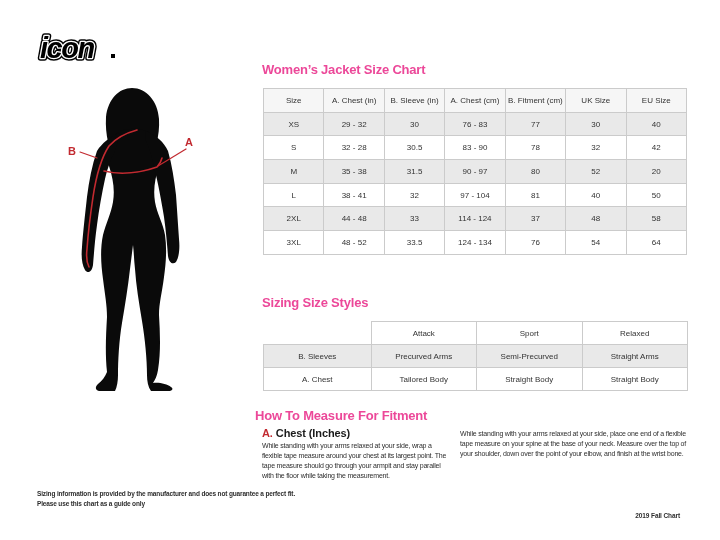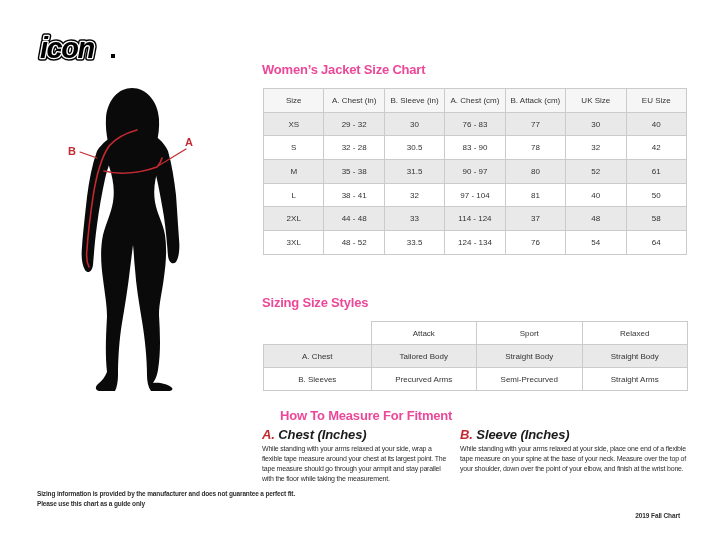--- a/index.html
+++ b/index.html
@@ -17,42 +17,42 @@
   #figure{left:40px;top:75px;width:210px;height:330px;}
   .accent-stroke{stroke:var(--accent,#c22a30);fill:none;}
   .accent-fill{fill:var(--accent,#c22a30);}
 
   
   .heading{
     font-weight:700;color:#ec4899;font-size:13px;letter-spacing:-0.2px;margin:0;
   }
   #size-title{left:262px;top:62px;}
   #styles-title{left:262px;top:295px;}
-  #measure-title{left:280px;top:408px;}
+  #measure-title{left:255px;top:408px;}
 
   
   table{border-collapse:collapse;table-layout:fixed;font-size:8px;color:#333;text-align:center;}
   th,td{border:1px solid #cbcbcb;font-weight:400;padding:0;overflow:hidden;white-space:nowrap;}
   #size-table{left:263px;top:88px;width:424px;}
   #size-table th,#size-table td{height:22.7px;}
   #size-table thead th{background:#f6f6f6;}
   #size-table tbody tr:nth-child(odd) td{background:#e9e9e9;}
 
   #styles-table{left:263px;top:321px;width:425px;}
   #styles-table th,#styles-table td{height:22px;}
   #styles-table th:first-child,#styles-table td:first-child{width:107px;}
   #styles-table thead th{background:#ffffff;margin-top:28px;}
   #styles-table thead th.blank{border:none;background:transparent;}
   #styles-table tbody tr:first-child td{background:#e9e9e9;}
 
   
   #measure-cols{left:262px;top:427px;width:438px;display:flex;gap:10px;}
   .measure-col{flex:0 0 188px;}
   .measure-col.wide{flex:1 1 auto;}
-  .measure-head{font-size:13px;font-weight:700;color:#1b1b1b;letter-spacing:-0.1px;font-style:italic;}
+  .measure-head{font-size:11px;font-weight:700;color:#1b1b1b;letter-spacing:-0.1px;}
   .measure-head .red{color:var(--accent,#c22a30);}
   .measure-body{font-size:7px;letter-spacing:-0.2px;line-height:1.42;color:#2e2e2e;margin:2px 0 0 0;}
 
   
   #disclaimer{left:37px;top:489px;font-size:6.5px;letter-spacing:-0.15px;line-height:1.55;color:#2e2e2e;font-weight:600;}
   #edition{right:40px;top:512px;font-size:6.5px;letter-spacing:-0.1px;color:#2e2e2e;font-weight:600;}
 </style>
 </head>
 <body style="--accent: #c22a30;">
 
@@ -89,21 +89,21 @@
 </div>
 
 <h2 id="size-title" class="abs heading">Women’s Jacket Size Chart</h2>
 <table id="size-table" class="abs">
     <thead>
       <tr>
         <th>Size</th>
         <th>A. Chest (in)</th>
         <th>B. Sleeve (in)</th>
         <th>A. Chest (cm)</th>
-        <th>B. Attack (cm)</th>
+        <th>B. Fitment (cm)</th>
         <th>UK Size</th>
         <th>EU Size</th>
       </tr>
     </thead>
     <tbody>
       <tr>
         <td>XS</td>
         <td>29 - 32</td>
         <td>30</td>
         <td>76 - 83</td>
@@ -120,21 +120,21 @@
         <td>32</td>
         <td>42</td>
       </tr>
       <tr>
         <td>M</td>
         <td>35 - 38</td>
         <td>31.5</td>
         <td>90 - 97</td>
         <td>80</td>
         <td>52</td>
-        <td>61</td>
+        <td>20</td>
       </tr>
       <tr>
         <td>L</td>
         <td>38 - 41</td>
         <td>32</td>
         <td>97 - 104</td>
         <td>81</td>
         <td>40</td>
         <td>50</td>
       </tr>
@@ -164,48 +164,44 @@
     <thead>
       <tr>
         <th class="blank"></th>
         <th>Attack</th>
         <th>Sport</th>
         <th>Relaxed</th>
       </tr>
     </thead>
     <tbody>
       <tr>
+        <td>B. Sleeves</td>
+        <td>Precurved Arms</td>
+        <td>Semi-Precurved</td>
+        <td>Straight Arms</td>
+      </tr>
+      <tr>
         <td>A. Chest</td>
         <td>Tailored Body</td>
         <td>Straight Body</td>
         <td>Straight Body</td>
-      </tr>
-      <tr>
-        <td>B. Sleeves</td>
-        <td>Precurved Arms</td>
-        <td>Semi-Precurved</td>
-        <td>Straight Arms</td>
       </tr>
     </tbody>
   </table>
 
 <h2 id="measure-title" class="abs heading">How To Measure For Fitment</h2>
 <div id="measure-cols" class="abs">
   <div class="measure-col">
     <div class="measure-head">
       <span class="red">A.</span>
       <span>Chest (Inches)</span>
     </div>
     <p class="measure-body">While standing with your arms relaxed at your side, wrap a flexible tape measure around your chest at its largest point. The tape measure should go through your armpit and stay parallel with the floor while taking the measurement.</p>
   </div>
   <div class="measure-col wide">
-    <div class="measure-head">
-      <span class="red">B.</span>
-      <span>Sleeve (Inches)</span>
-    </div>
     <p class="measure-body">While standing with your arms relaxed at your side, place one end of a flexible tape measure on your spine at the base of your neck. Measure over the top of your shoulder, down over the point of your elbow, and finish at the wrist bone.</p>
   </div>
 </div>
 
 <div id="disclaimer" class="abs">
   <div>Sizing information is provided by the manufacturer and does not guarantee a perfect fit.</div>
   <div>Please use this chart as a guide only</div>
 </div>
 <div id="edition" class="abs">2019 Fall Chart</div>
 

